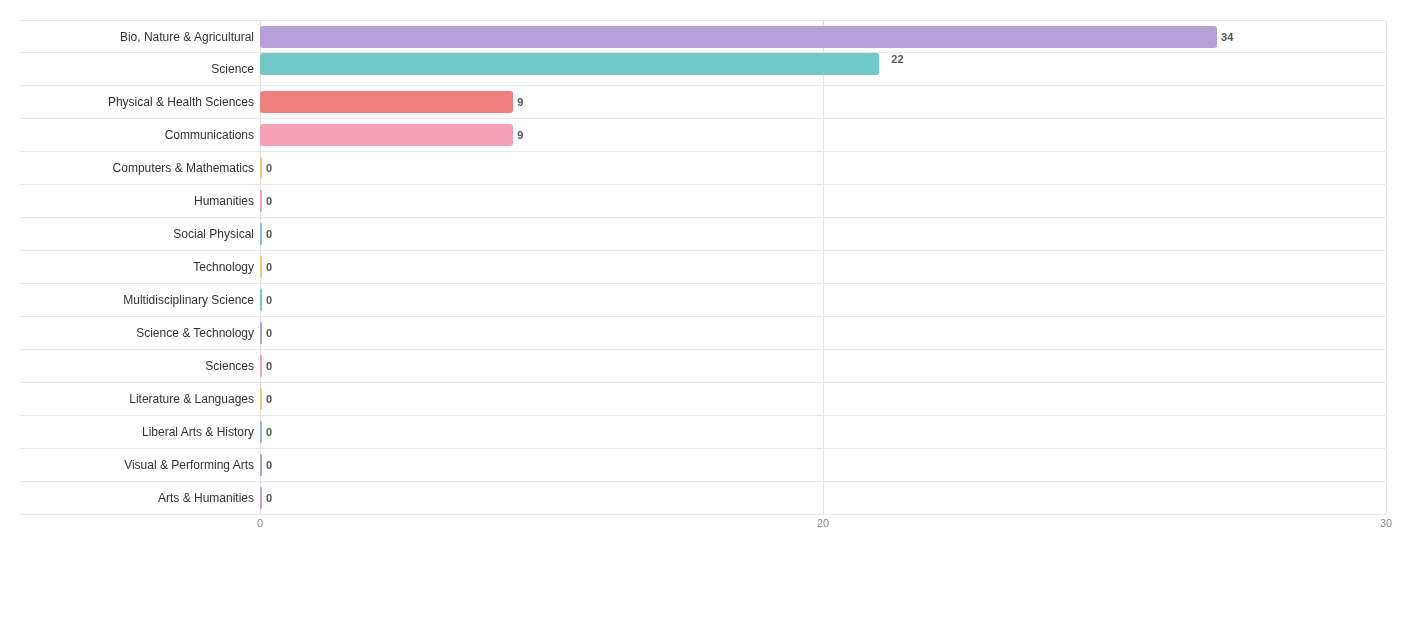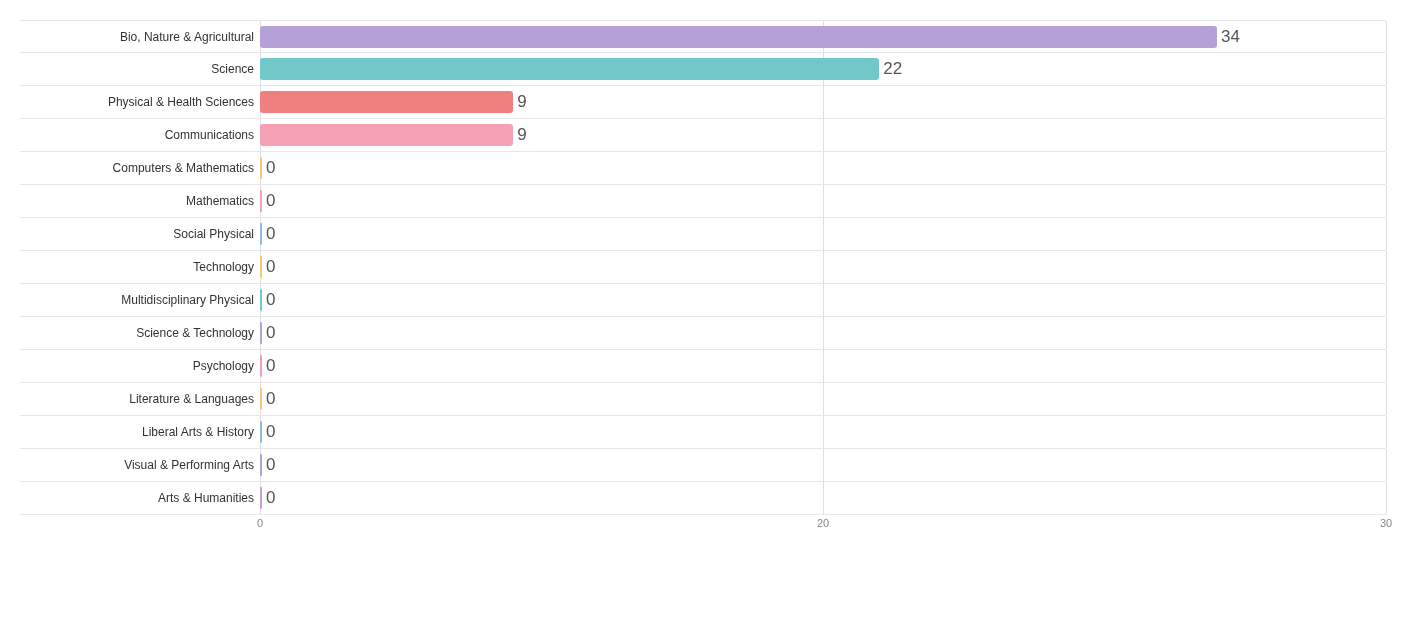--- a/index.html
+++ b/index.html
@@ -45,24 +45,25 @@
       color: #333;
       padding-right: 6px;
       text-align: right;
     }
     .bar {
       height: 22px;
       border-radius: 3px;
       position: relative;
     }
     .bar-value {
-      font-size: 17px;
+      font-size: 11px;
       color: #555;
       margin-left: 4px;
       white-space: nowrap;
+      font-weight: bold;
     }
     .x-tick-label {
       font-size: 11px;
       color: #888;
       position: absolute;
       transform: translateX(-50%);
     }
     
     .grid-line {
       position: absolute;
@@ -93,21 +94,21 @@
         <div class="bars-wrapper" style="position: relative; flex: 1 1 0%; height: 100%; display: flex; align-items: center;">
           <div class="grid-line" style="left: 0%; top: 0px; bottom: 0px; height: 100%;"></div>
           <div class="grid-line" style="left: 50%; top: 0px; bottom: 0px; height: 100%;"></div>
           <div class="grid-line" style="left: 100%; top: 0px; bottom: 0px; height: 100%;"></div>
           <div class="bar" style="width: 85%; background: rgb(181, 160, 216); z-index: 1; position: relative;"></div>
           <span class="bar-value" style="position: relative; z-index: 2;">34</span>
         </div>
       </div>
       <div class="bar-row">
         <div class="label-cell">Science</div>
-        <div class="bars-wrapper" style="position: relative; flex: 1 1 0%; height: 100%; display: flex; align-items: center;">
+        <div class="bars-wrapper" style="position: relative; flex: 1 1 0%; height: 100%; display: flex; align-items: flex-start; gap: 8px;">
           <div class="grid-line" style="left: 0%; top: 0px; bottom: 0px; height: 100%;"></div>
           <div class="grid-line" style="left: 50%; top: 0px; bottom: 0px; height: 100%;"></div>
           <div class="grid-line" style="left: 100%; top: 0px; bottom: 0px; height: 100%;"></div>
           <div class="bar" style="width: 55%; background: rgb(114, 200, 200); z-index: 1; position: relative;"></div>
           <span class="bar-value" style="position: relative; z-index: 2;">22</span>
         </div>
       </div>
       <div class="bar-row">
         <div class="label-cell">Physical &amp; Health Sciences</div>
         <div class="bars-wrapper" style="position: relative; flex: 1 1 0%; height: 100%; display: flex; align-items: center;">
@@ -132,21 +133,21 @@
         <div class="label-cell">Computers &amp; Mathematics</div>
         <div class="bars-wrapper" style="position: relative; flex: 1 1 0%; height: 100%; display: flex; align-items: center;">
           <div class="grid-line" style="left: 0%; top: 0px; bottom: 0px; height: 100%;"></div>
           <div class="grid-line" style="left: 50%; top: 0px; bottom: 0px; height: 100%;"></div>
           <div class="grid-line" style="left: 100%; top: 0px; bottom: 0px; height: 100%;"></div>
           <div class="bar" style="width: 2px; background: rgb(245, 200, 120); z-index: 1; position: relative;"></div>
           <span class="bar-value" style="position: relative; z-index: 2;">0</span>
         </div>
       </div>
       <div class="bar-row">
-        <div class="label-cell">Mathematics</div>
+        <div class="label-cell">Humanities</div>
         <div class="bars-wrapper" style="position: relative; flex: 1 1 0%; height: 100%; display: flex; align-items: center;">
           <div class="grid-line" style="left: 0%; top: 0px; bottom: 0px; height: 100%;"></div>
           <div class="grid-line" style="left: 50%; top: 0px; bottom: 0px; height: 100%;"></div>
           <div class="grid-line" style="left: 100%; top: 0px; bottom: 0px; height: 100%;"></div>
           <div class="bar" style="width: 2px; background: rgb(245, 160, 181); z-index: 1; position: relative;"></div>
           <span class="bar-value" style="position: relative; z-index: 2;">0</span>
         </div>
       </div>
       <div class="bar-row">
         <div class="label-cell">Social Physical</div>
@@ -162,41 +163,41 @@
         <div class="label-cell">Technology</div>
         <div class="bars-wrapper" style="position: relative; flex: 1 1 0%; height: 100%; display: flex; align-items: center;">
           <div class="grid-line" style="left: 0%; top: 0px; bottom: 0px; height: 100%;"></div>
           <div class="grid-line" style="left: 50%; top: 0px; bottom: 0px; height: 100%;"></div>
           <div class="grid-line" style="left: 100%; top: 0px; bottom: 0px; height: 100%;"></div>
           <div class="bar" style="width: 2px; background: rgb(245, 200, 120); z-index: 1; position: relative;"></div>
           <span class="bar-value" style="position: relative; z-index: 2;">0</span>
         </div>
       </div>
       <div class="bar-row">
-        <div class="label-cell">Multidisciplinary Physical</div>
+        <div class="label-cell">Multidisciplinary Science</div>
         <div class="bars-wrapper" style="position: relative; flex: 1 1 0%; height: 100%; display: flex; align-items: center;">
           <div class="grid-line" style="left: 0%; top: 0px; bottom: 0px; height: 100%;"></div>
           <div class="grid-line" style="left: 50%; top: 0px; bottom: 0px; height: 100%;"></div>
           <div class="grid-line" style="left: 100%; top: 0px; bottom: 0px; height: 100%;"></div>
           <div class="bar" style="width: 2px; background: rgb(114, 200, 200); z-index: 1; position: relative;"></div>
           <span class="bar-value" style="position: relative; z-index: 2;">0</span>
         </div>
       </div>
       <div class="bar-row">
         <div class="label-cell">Science &amp; Technology</div>
         <div class="bars-wrapper" style="position: relative; flex: 1 1 0%; height: 100%; display: flex; align-items: center;">
           <div class="grid-line" style="left: 0%; top: 0px; bottom: 0px; height: 100%;"></div>
           <div class="grid-line" style="left: 50%; top: 0px; bottom: 0px; height: 100%;"></div>
           <div class="grid-line" style="left: 100%; top: 0px; bottom: 0px; height: 100%;"></div>
           <div class="bar" style="width: 2px; background: rgb(181, 160, 216); z-index: 1; position: relative;"></div>
           <span class="bar-value" style="position: relative; z-index: 2;">0</span>
         </div>
       </div>
       <div class="bar-row">
-        <div class="label-cell">Psychology</div>
+        <div class="label-cell">Sciences</div>
         <div class="bars-wrapper" style="position: relative; flex: 1 1 0%; height: 100%; display: flex; align-items: center;">
           <div class="grid-line" style="left: 0%; top: 0px; bottom: 0px; height: 100%;"></div>
           <div class="grid-line" style="left: 50%; top: 0px; bottom: 0px; height: 100%;"></div>
           <div class="grid-line" style="left: 100%; top: 0px; bottom: 0px; height: 100%;"></div>
           <div class="bar" style="width: 2px; background: rgb(245, 160, 181); z-index: 1; position: relative;"></div>
           <span class="bar-value" style="position: relative; z-index: 2;">0</span>
         </div>
       </div>
       <div class="bar-row">
         <div class="label-cell">Literature &amp; Languages</div>

